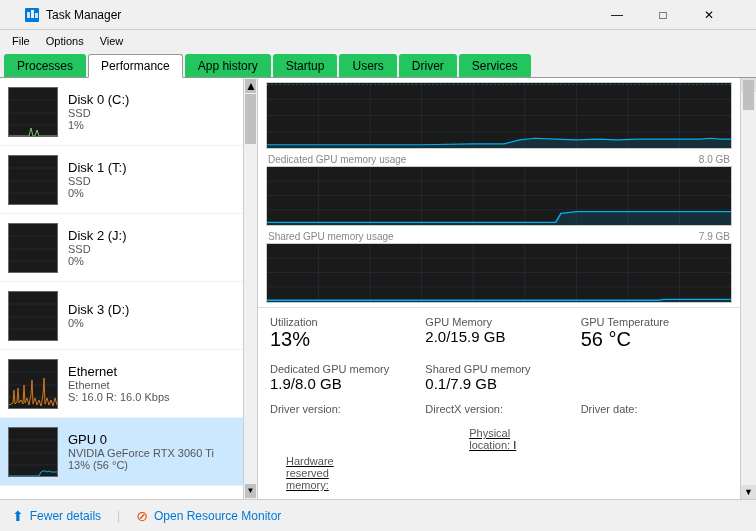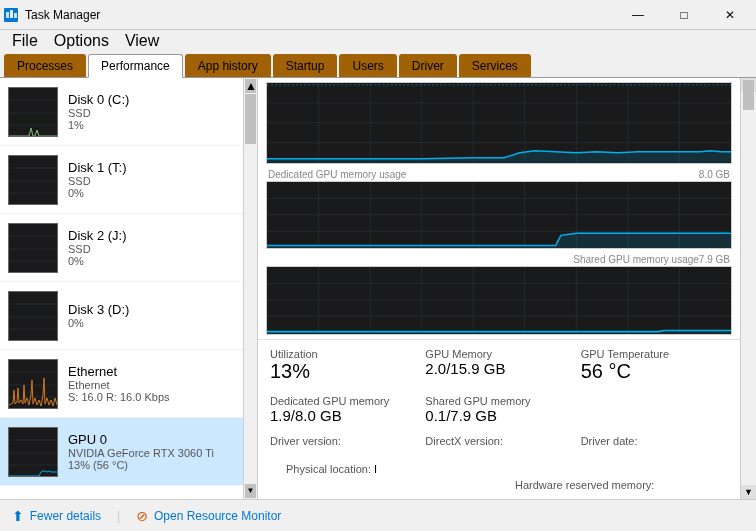--- a/index.html
+++ b/index.html
@@ -3,21 +3,21 @@
   <meta charset="utf-8">
   <style>
     * { margin: 0; padding: 0; box-sizing: border-box; }
     body { width: 756px; height: 531px; font-family: 'Segoe UI', sans-serif; font-size: 12px; background: #f0f0f0; overflow: hidden; }
 
     .title-bar {
       background: #f0f0f0;
       height: 30px;
       display: flex;
       align-items: center;
-      padding: 0 3px;
+      padding: 0 24px;
       border-bottom: 1px solid #ccc;
     }
     .title-bar-icon { width: 16px; height: 16px; margin-right: 6px; }
     .title-bar-text { font-size: 12px; flex: 1; }
     .title-bar-buttons { display: flex; gap: 0; }
     .title-btn {
       width: 46px; height: 30px;
       border: none; background: transparent;
       font-size: 12px; cursor: pointer; display: flex; align-items: center; justify-content: center;
     }
@@ -25,38 +25,38 @@
     .menu-bar {
       height: 22px;
       display: flex;
       align-items: center;
       padding: 0 4px;
       background: #f0f0f0;
     }
     .menu-item {
       padding: 2px 8px;
       cursor: pointer;
-      font-size: 16px;
+      font-size: 11px;
     }
 
     .tab-bar {
       height: 26px;
       display: flex;
       align-items: flex-end;
       background: #f0f0f0;
       border-bottom: 1px solid #999;
       padding: 0 0 0 4px;
     }
     .tab {
       padding: 4px 12px;
       font-size: 12px;
       cursor: pointer;
       border: 1px solid transparent;
       border-bottom: none;
-      background: #a16207;
+      background: #22c55e;
       margin-right: 2px;
       border-radius: 3px 3px 0 0;
     }
     .tab.active {
       background: white;
       border-color: #999;
       border-bottom: 1px solid white;
       margin-bottom: -1px;
       z-index: 1;
     }
@@ -404,21 +404,21 @@
                 <line x1="0" y1="32" x2="450" y2="32" stroke="#2a3a4a" stroke-width="0.5"></line>
                 <line x1="0" y1="48" x2="450" y2="48" stroke="#2a3a4a" stroke-width="0.5"></line>
 
                 <polyline points="0,62 280,62 285,52 300,50 310,50 320,50 340,50 360,50 380,50 400,50 420,50 440,50 450,50" stroke="#00b0f0" stroke-width="1.5" fill="none"></polyline>
                 <polygon points="0,62 280,62 285,52 300,50 310,50 320,50 340,50 360,50 380,50 400,50 420,50 440,50 450,50 450,65 0,65" fill="rgba(0,176,240,0.15)"></polygon>
               </svg>
             </div>
           </div>
 
           <div class="chart-wrapper">
-            <div style="display:flex; justify-content:flex-end; font-size:10px; color:#888; padding:1px 2px;">
+            <div style="display:flex; justify-content:space-between; font-size:10px; color:#888; padding:1px 2px;">
               <span>Shared GPU memory usage</span>
               <span>7.9 GB</span>
             </div>
             <div class="chart-container">
               <svg class="chart-svg" viewBox="0 0 450 65" preserveAspectRatio="none">
                 <rect width="450" height="65" fill="#1a1a1a"></rect>
                 <line x1="50" y1="0" x2="50" y2="65" stroke="#2a3a4a" stroke-width="0.5"></line>
                 <line x1="100" y1="0" x2="100" y2="65" stroke="#2a3a4a" stroke-width="0.5"></line>
                 <line x1="150" y1="0" x2="150" y2="65" stroke="#2a3a4a" stroke-width="0.5"></line>
                 <line x1="200" y1="0" x2="200" y2="65" stroke="#2a3a4a" stroke-width="0.5"></line>
@@ -470,21 +470,21 @@
           <div>
             <div class="stat-label-sm">DirectX version:</div>
             <div class="stat-value-sm"></div>
           </div>
           <div>
             <div class="stat-label-sm">Driver date:</div>
             <div class="stat-value-sm"></div>
           </div>
         </div>
 
-        <div style="padding: 0 12px 8px 28px; display:grid; grid-template-columns: 1fr 1fr; gap: 4px 16px; font-size:11px;">
+        <div style="padding: 0 12px 8px 28px; display:grid; grid-template-columns: 1fr 1fr 1fr 1fr 1fr; gap: 4px 16px; font-size:11px;text-decoration:underline;">
           <div></div>
           <div></div>
           <div>
             <span style="color:#555;">Physical location: </span>
             <span>I</span>
           </div>
           <div></div>
           <div></div>
           <div>
             <span style="color:#555;">Hardware reserved memory:</span>

